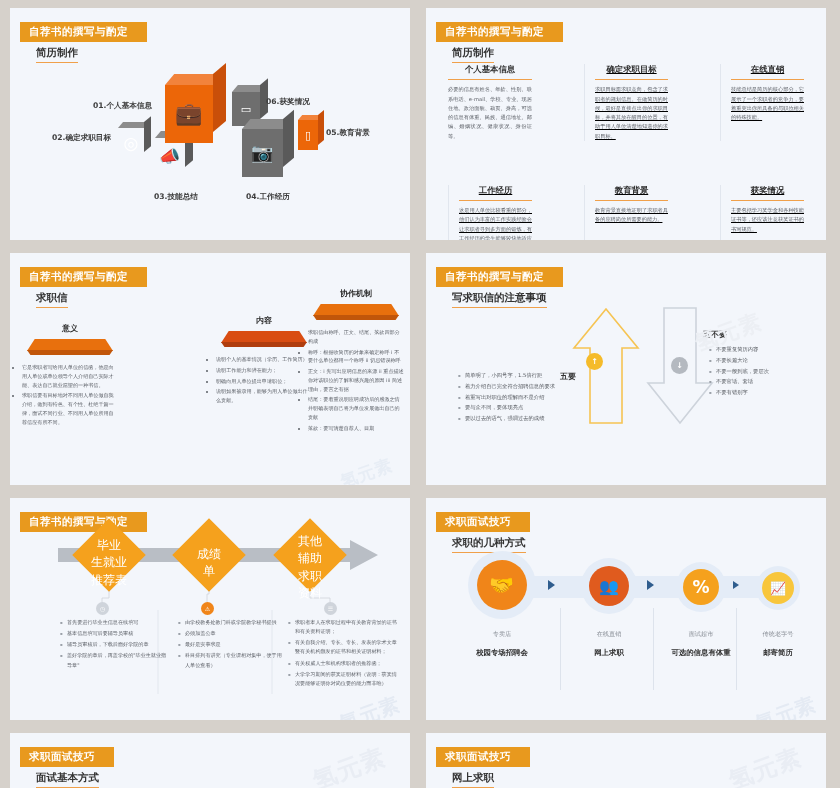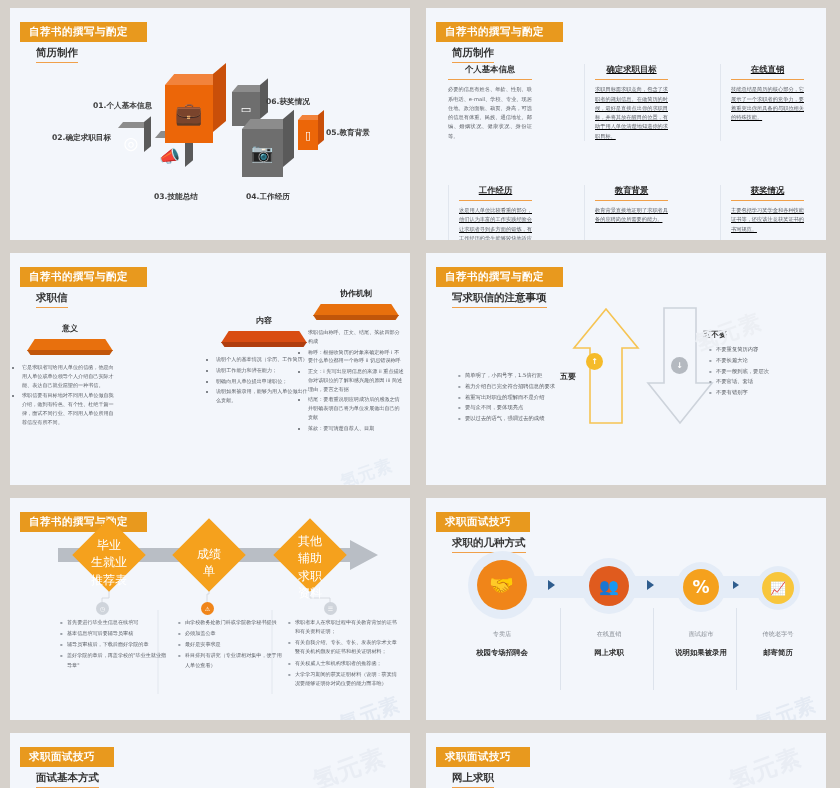--- a/index.html
+++ b/index.html
@@ -408,21 +408,21 @@
       <div class="s6-cap" style="left:28px; top:132px;">
         <span class="small">专卖店</span>
         <span class="big">校园专场招聘会</span>
       </div>
       <div class="s6-cap" style="left:135px; top:132px;">
         <span class="small">在线直销</span>
         <span class="big">网上求职</span>
       </div>
       <div class="s6-cap" style="left:227px; top:132px;">
         <span class="small">面试超市</span>
-        <span class="big">说明如果被录用</span>
+        <span class="big">可选的信息有体重</span>
       </div>
       <div class="s6-cap" style="left:304px; top:132px;">
         <span class="small">传统老字号</span>
         <span class="big">邮寄简历</span>
       </div>
       <div class="watermark">氢元素</div>
     </div>
   </div>
 
   <div class="slide">

